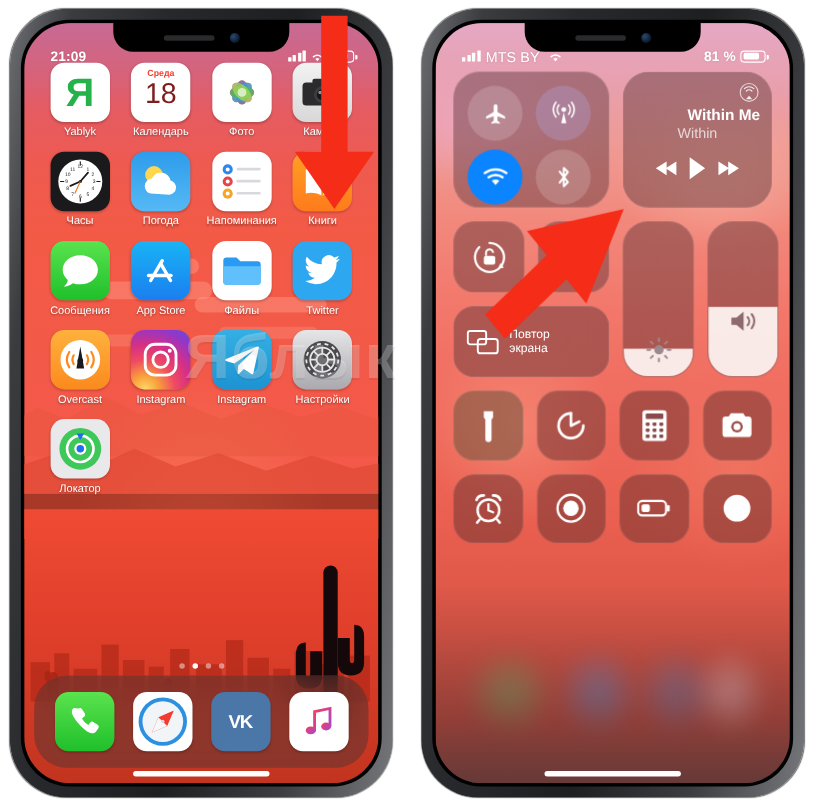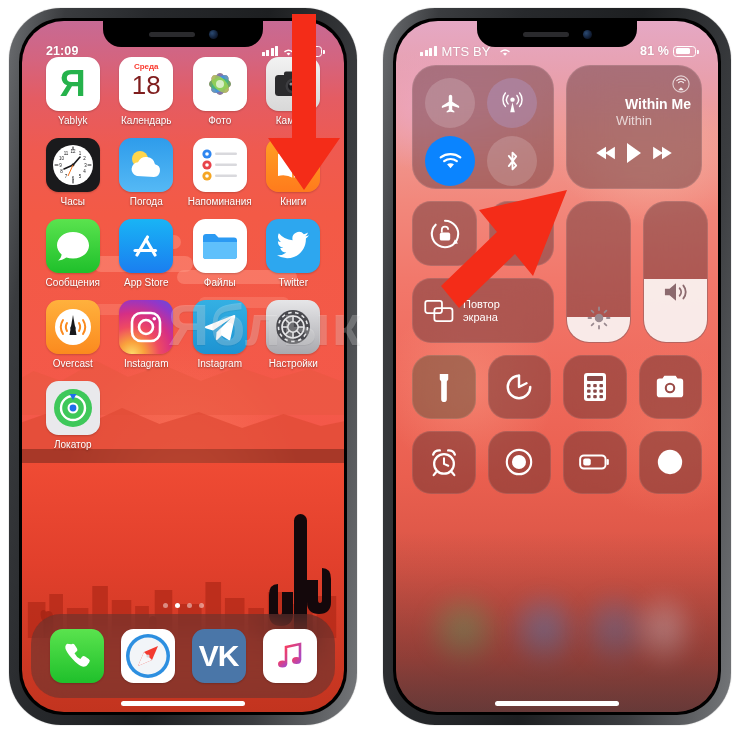--- a/index.html
+++ b/index.html
@@ -555,21 +555,21 @@
           <div class="icon" style="background:#fff;">
             <svg width="50" height="50" viewBox="0 0 50 50">
               <circle cx="25" cy="25" r="22" fill="#2d8fe0"></circle>
               <circle cx="25" cy="25" r="18.5" fill="#f2f5f8"></circle>
               <path d="M35,15 L21,21 L15,35 L29,29 Z" fill="#f33b30"></path>
               <path d="M29,29 L15,35 L21,21 Z" fill="#f6f7f9"></path>
               <circle cx="25" cy="25" r="1.6" fill="#d8dade"></circle>
             </svg>
           </div>
           <div class="icon" style="background:#4a76a8;">
-            <span style="color:#fff;font-size:30px;font-weight:bold;line-height:1;letter-spacing:-1px;">VK</span>
+            <span style="color:#fff;font-size:17px;font-weight:bold;line-height:1;letter-spacing:-1px;">VK</span>
           </div>
           <div class="icon" style="background:#fff;">
             <svg width="34" height="34" viewBox="0 0 34 34">
               <defs>
                 <linearGradient id="mg" x1="0" y1="0" x2="1" y2="1">
                   <stop offset="0" stop-color="#fa3c5c"></stop>
                     <stop offset="1" stop-color="#9b4bd6"></stop>
                 </linearGradient>
               </defs>
               <path d="M13,25 L13,8 L27,5 L27,21" fill="none" stroke="url(#mg)" stroke-width="2.6" stroke-linecap="round"></path>

